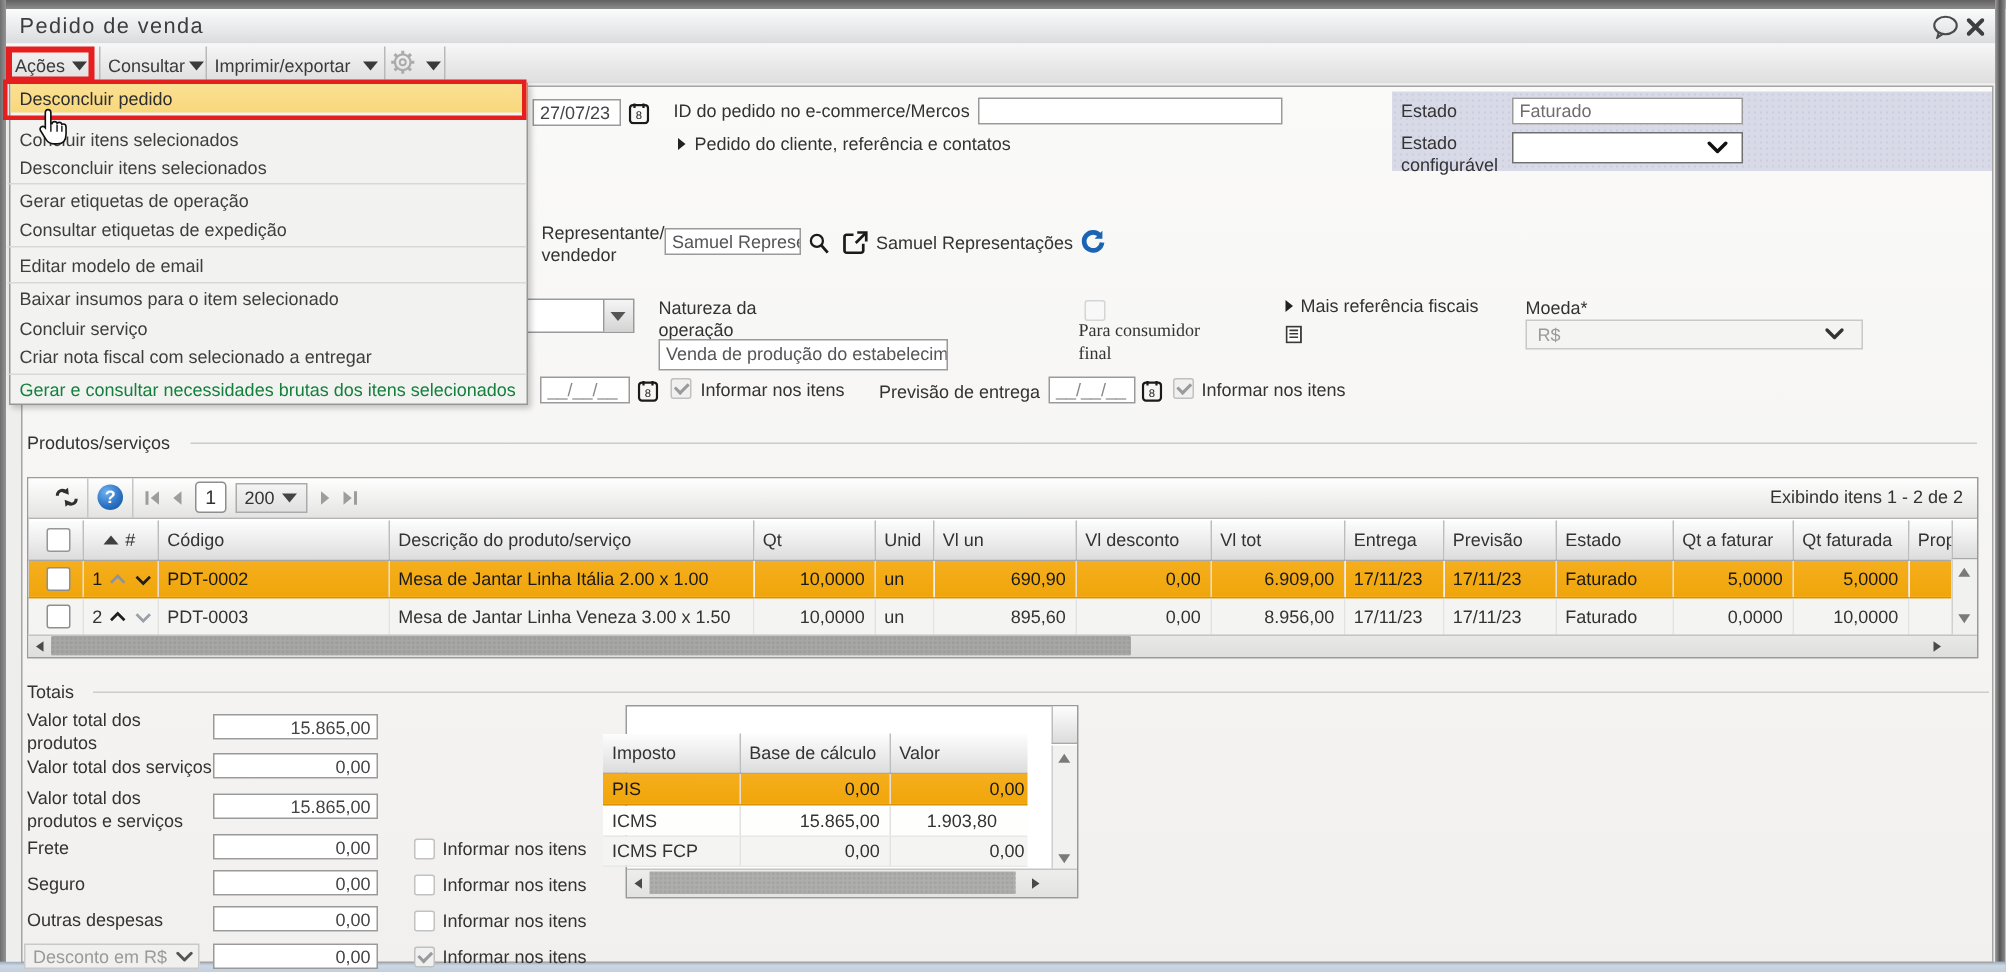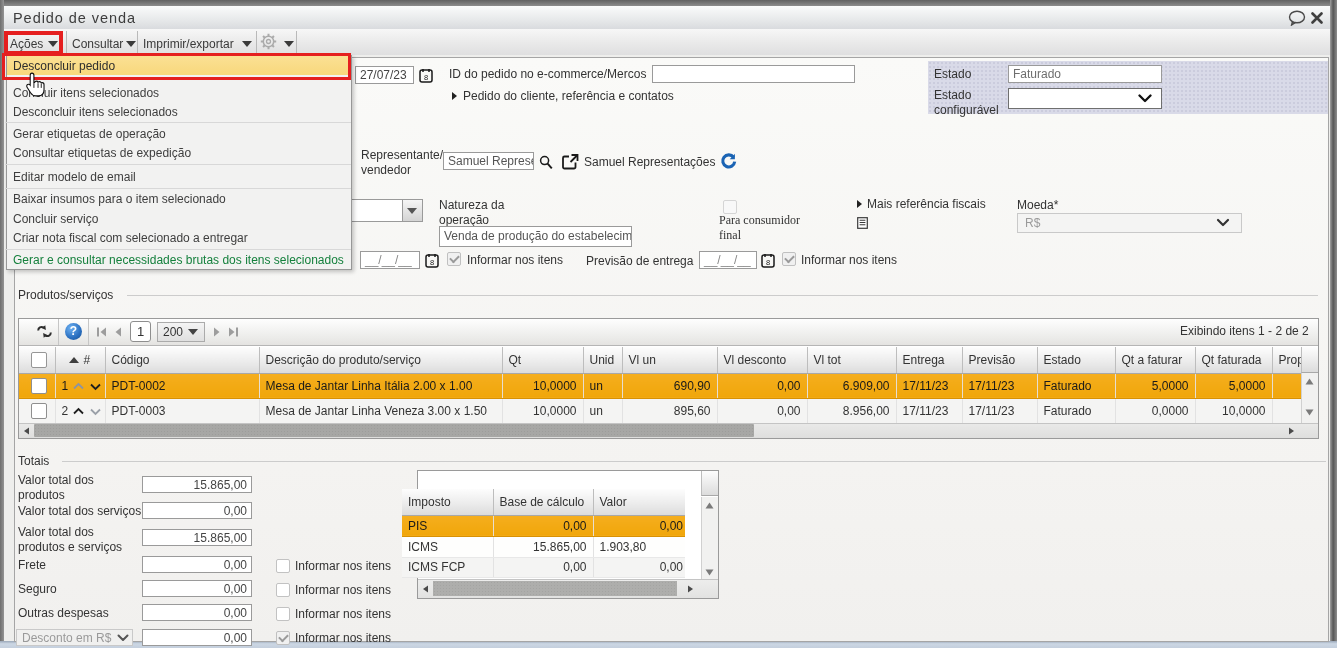--- a/index.html
+++ b/index.html
@@ -332,21 +332,21 @@
         <td class="hdrcell" style="border-right:none;">Valor</td>
  </tr>
  <tr style="height:21px;" class="row1">
   <td>PIS</td>
         <td style="text-align:right;">0,00</td>
         <td style="text-align:right;border-right:none;padding-right:2px;">0,00</td>
  </tr>
  <tr style="height:21px;" class="row2">
   <td>ICMS</td>
         <td style="text-align:right;">15.865,00</td>
-        <td style="text-align:left;border-right:none;padding-right:2px;">1.903,80</td>
+        <td style="text-align:center;border-right:none;padding-right:2px;">1.903,80</td>
  </tr>
  <tr style="height:20px;" class="row3">
   <td>ICMS FCP</td>
         <td style="text-align:right;">0,00</td>
         <td style="text-align:right;border-right:none;padding-right:2px;">0,00</td>
  </tr>
 </tbody>
   </table>
 
 <div class="abs" style="left:701px;top:471px;width:17px;height:25px;background:linear-gradient(#fdfdfd,#dcdcdc);border-bottom:1px solid #a8a8a8;border-left:1px solid #bdbdbd;"></div>

